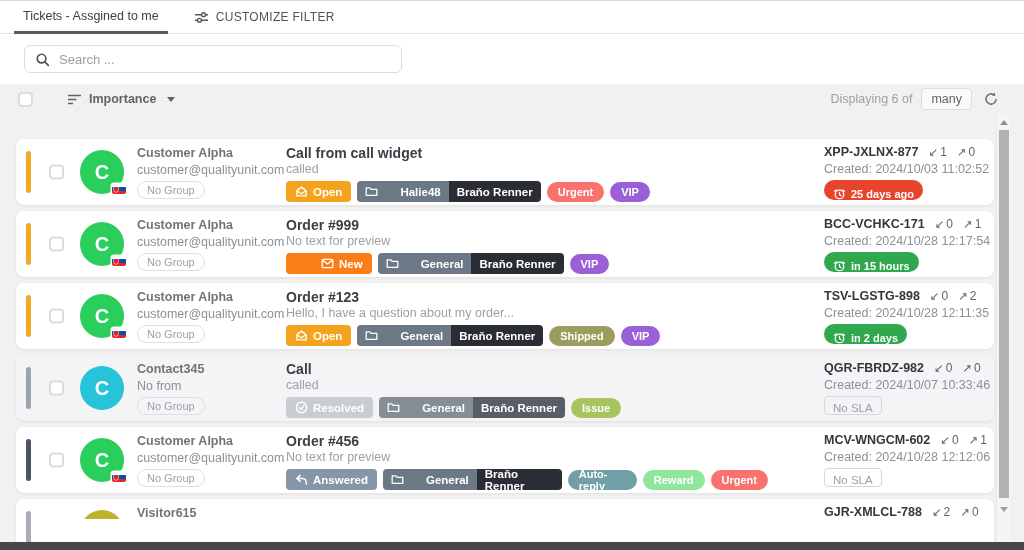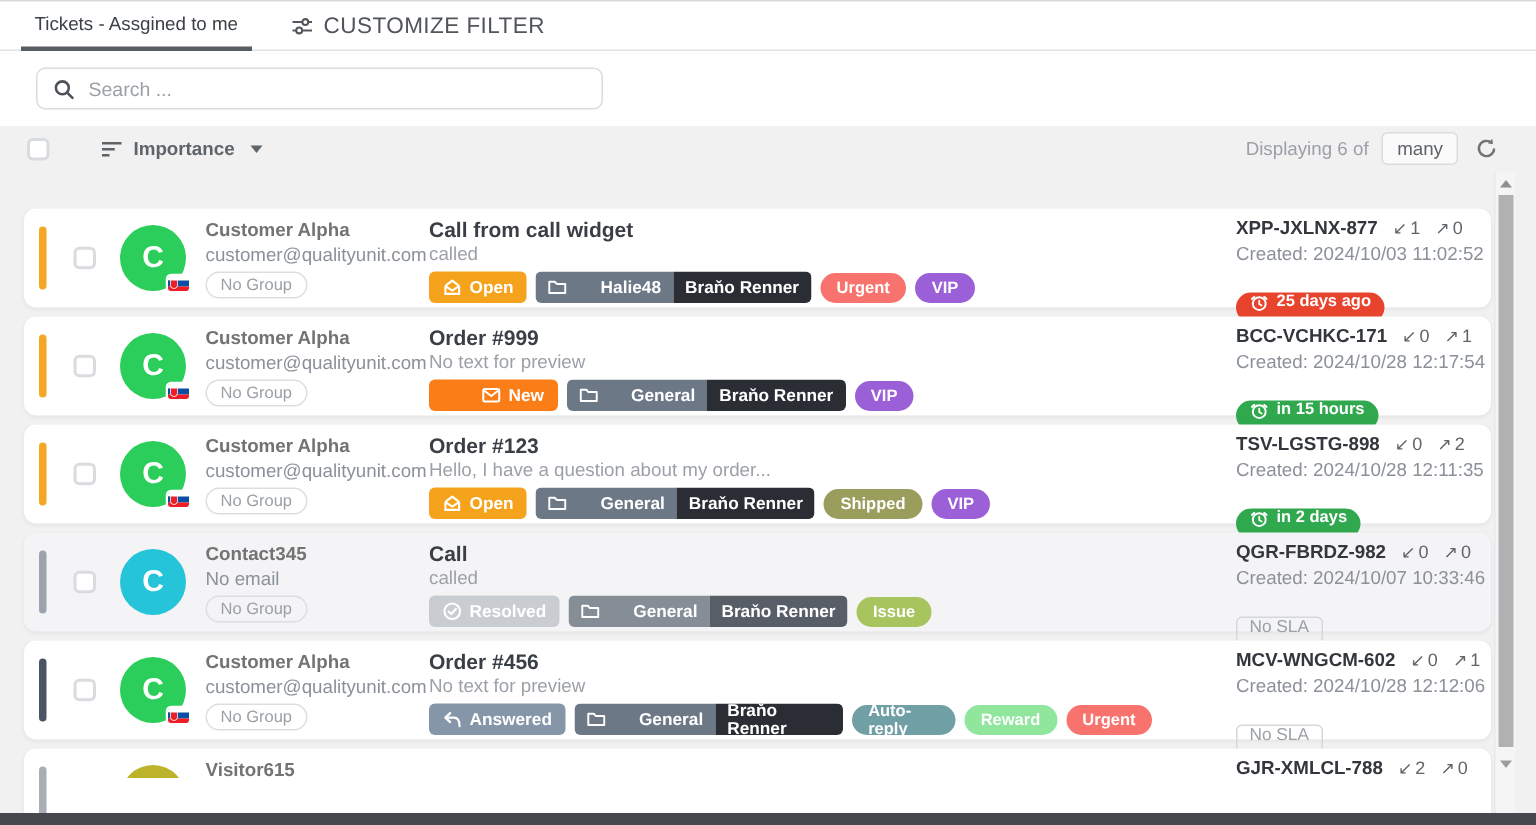--- a/index.html
+++ b/index.html
@@ -2,21 +2,21 @@
 <html><head>
 <meta charset="utf-8">
 <style>
   * { margin:0; padding:0; box-sizing:border-box; }
   html,body { width:1024px; height:550px; overflow:hidden; }
   body { font-family:"Liberation Sans", sans-serif; background:#f1f1f2; position:relative; }
 
   
   .topbar { height:34px; background:#fff; border-top:1px solid #d9d9da; border-bottom:1px solid #e2e3e5; display:flex; align-items:stretch; }
   .tab { margin-left:14px; padding:0 9px; display:flex; align-items:center; font-size:12.5px; font-weight:500; color:#3c4148; border-bottom:3px solid #585d63; margin-bottom:-1px; cursor:pointer; white-space:nowrap; }
-  .tab-filter { margin-left:26px; display:flex; align-items:center; gap:7px; font-size:15px; font-weight:500; letter-spacing:.3px; color:#50555b; cursor:pointer; }
+  .tab-filter { margin-left:26px; display:flex; align-items:center; gap:7px; font-size:12px; font-weight:500; letter-spacing:.3px; color:#50555b; cursor:pointer; }
 
   
   .search-section { background:#fff; height:50px; padding:11px 0 0 24px; }
   .search-box { width:378px; height:28px; border:1px solid #dcdcdd; border-radius:6px; background:#fff; display:flex; align-items:center; padding:0 10px; gap:9px; }
   .search-box input { border:none; outline:none; flex:1; font-size:13px; font-family:"Liberation Sans",sans-serif; color:#3c4148; background:transparent; }
   .search-box input::placeholder { color:#9aa0a6; }
 
   
   .filter-row { height:30px; display:flex; align-items:center; padding:0 26px 0 18px; }
   .checkbox { width:15px; height:15px; border:2px solid #d9dcdf; border-radius:4px; background:#fff; flex:none; }
@@ -57,21 +57,21 @@
   .muted .dept-left { background:#858d97; } .muted .dept-right { background:#575e68; }
   .tags { display:inline-flex; gap:6px; }
   .tag-pill { display:inline-flex; align-items:center; height:20px; padding:0 11px; border-radius:10px; font-size:11px; font-weight:700; color:#fff; cursor:pointer; }
 
   .c-right { position:absolute; left:808px; top:6px; }
   .r-line1 { display:flex; align-items:baseline; gap:10px; }
   .r-code { font-size:12.5px; font-weight:700; color:#33373c; white-space:nowrap; }
   .r-count { font-size:12px; color:#5f6569; white-space:nowrap; }
   .r-count .arr { font-size:11.5px; margin-right:2px; }
   .r-created { font-size:12.5px; color:#8b9199; line-height:18px; margin-top:1px; white-space:nowrap; }
-  .r-sla { display:inline-flex; align-items:flex-start; gap:5px; height:20px; padding:0 9px; border-radius:10px; font-size:11px; font-weight:700; color:#fff; margin-top:17px; }
+  .r-sla { display:inline-flex; align-items:flex-end; gap:5px; height:20px; padding:0 9px; border-radius:10px; font-size:11px; font-weight:700; color:#fff; margin-top:2px; }
   .r-sla.sla-none { border:1px solid #d5d8db; background:transparent; color:#9aa0a6; border-radius:4px; font-weight:400; font-size:11.5px; height:19px; padding:0 8px; }
 
   
   .scrollbar { position:absolute; left:996px; top:115px; width:14px; height:427px; background:#f5f5f6; border-left:1px solid #e8e8e9; }
   .sb-up { position:absolute; top:5px; left:3px; width:0; height:0; border-left:4px solid transparent; border-right:4px solid transparent; border-bottom:5px solid #8e9094; }
   .sb-thumb { position:absolute; top:15px; left:2px; width:10px; height:368px; background:#b0b1b3; }
   .sb-down { position:absolute; top:392px; left:3px; width:0; height:0; border-left:4px solid transparent; border-right:4px solid transparent; border-top:5px solid #9b9da1; }
 
   .bottom-strip { position:absolute; left:0; top:542px; width:1024px; height:8px; background:#46484d; }
 </style>
@@ -340,21 +340,21 @@
   </div>
     <div class="ticket-card muted">
     <div class="c-bar" style="background: rgb(156, 163, 172);"></div>
     <div class="checkbox c-check"></div>
     <div class="c-avatar" style="background: rgb(37, 196, 216);">
       <span class="av-letter">C</span>
 
     </div>
     <div class="c-id">
       <div class="id-name">Contact345</div>
-      <div class="id-email">No email</div>
+      <div class="id-email">No from</div>
       <span class="id-group">No Group</span>
     </div>
     <div class="c-main">
       <div class="main-title">Call</div>
       <div class="main-preview">called</div>
       <div class="badges">
         <span class="status-badge" style="background: rgb(201, 205, 210);">
 
           <span class="st-icon">
             <svg width="13" height="13" viewBox="0 0 14 14">

